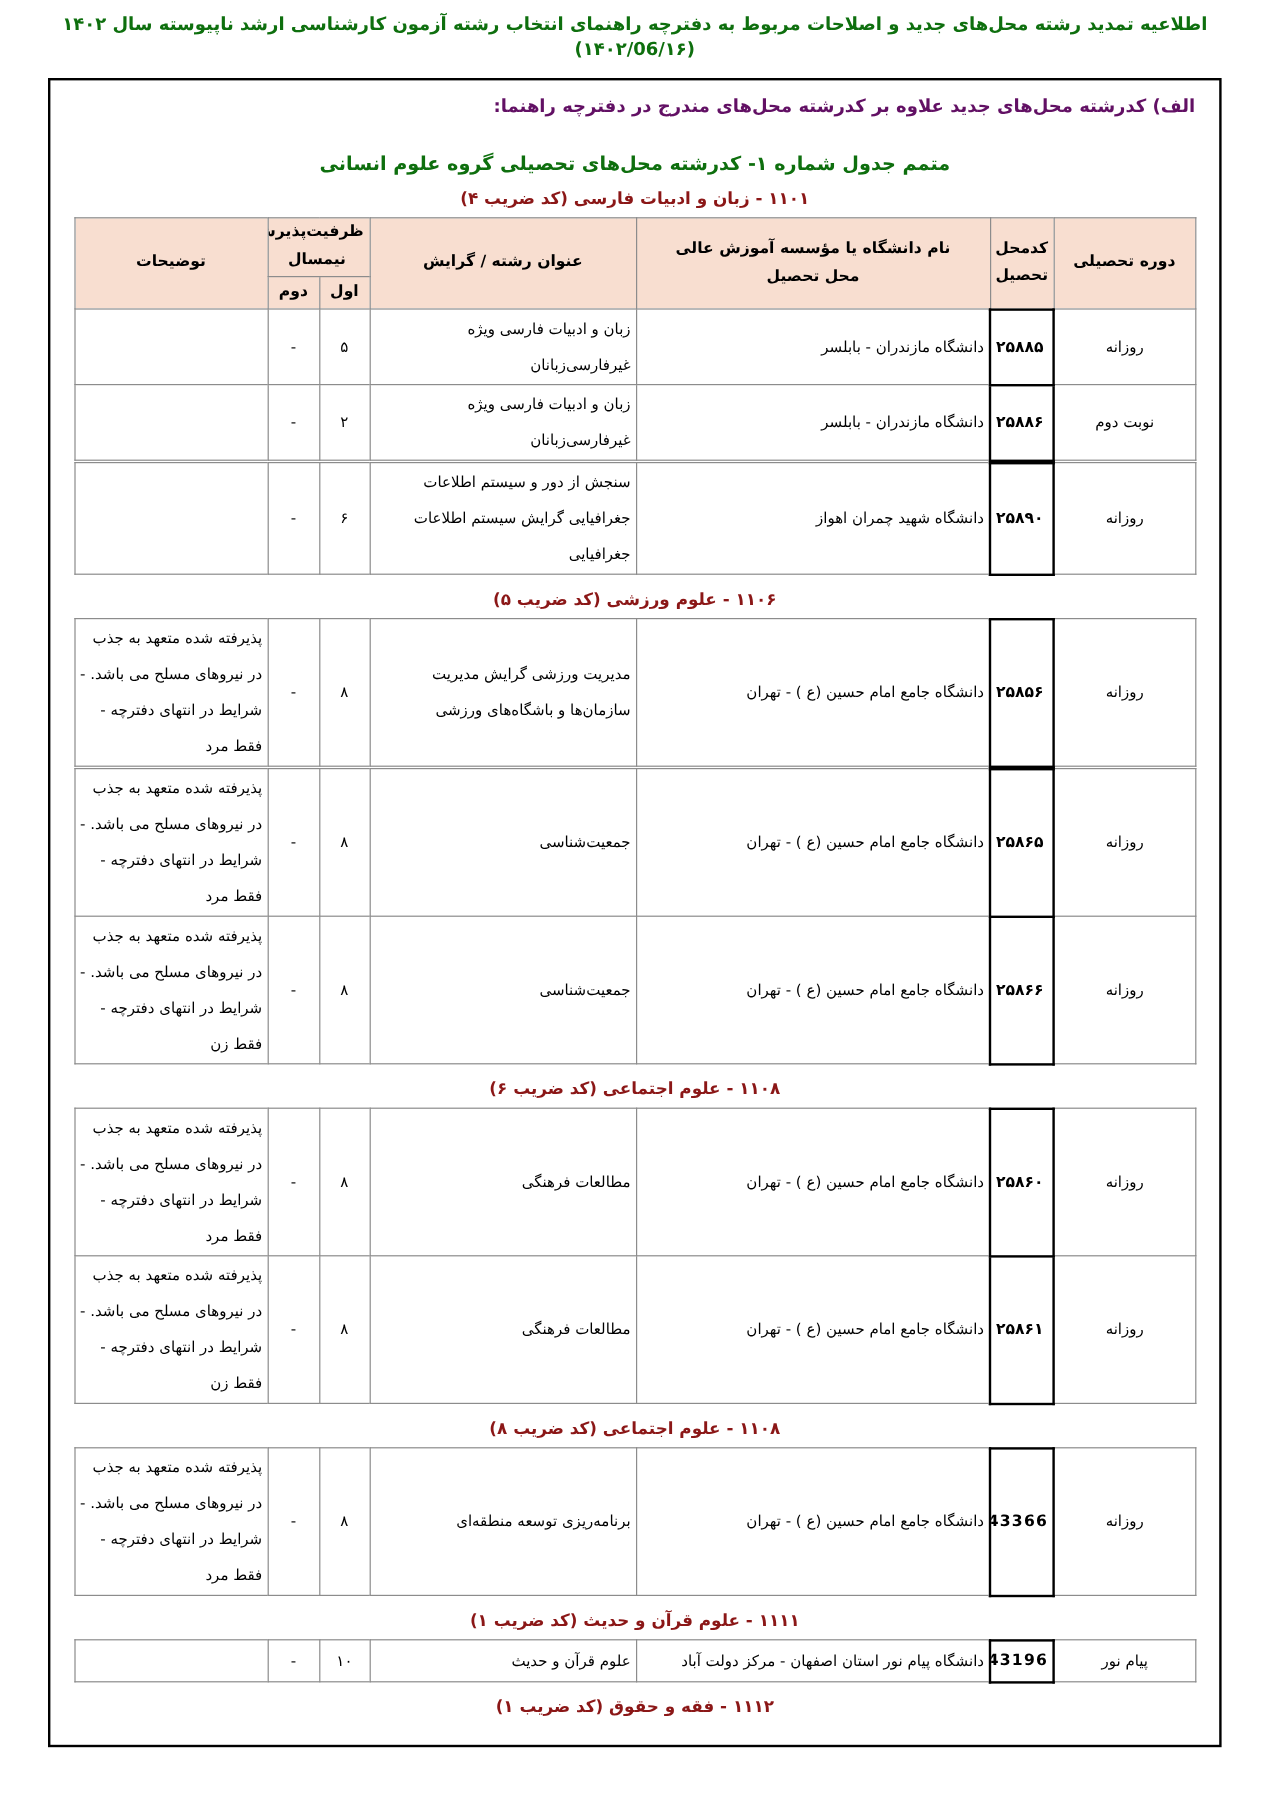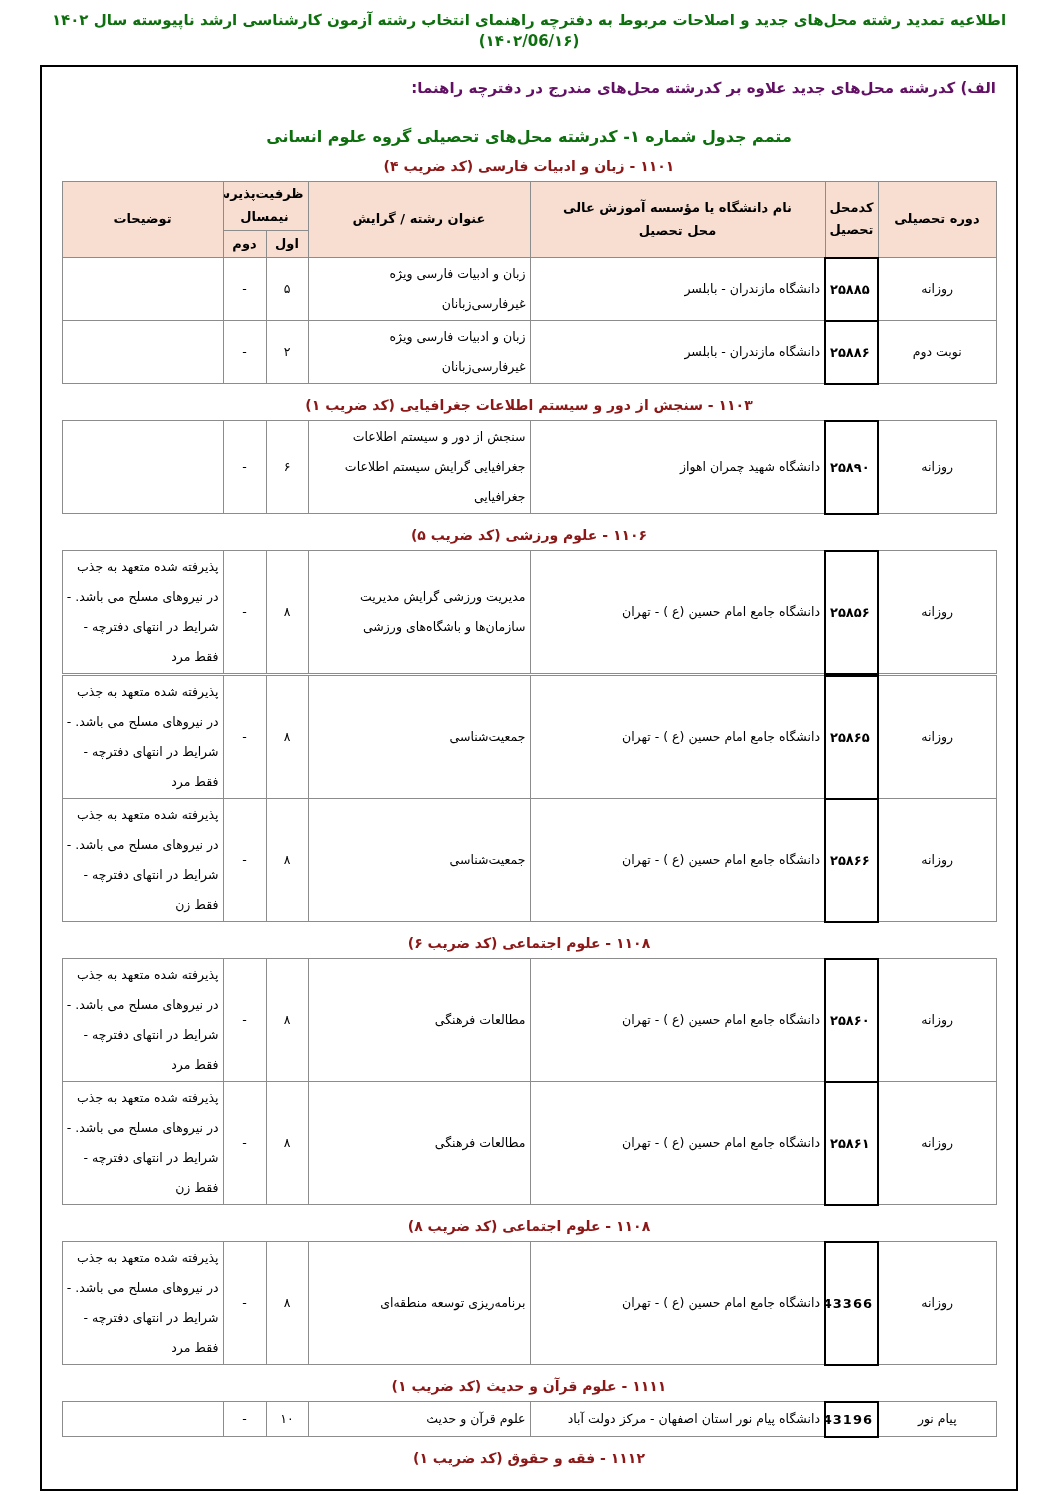--- a/index.html
+++ b/index.html
@@ -114,21 +114,20 @@
       <td class="course">نوبت دوم</td>
       <td class="code">۲۵۸۸۶</td>
       <td class="univ">دانشگاه مازندران - بابلسر</td>
       <td class="major">زبان و ادبیات فارسی ویژه غیرفارسی‌زبانان</td>
       <td class="cap">۲</td>
       <td class="cap">-</td>
       <td class="notes"></td>
     </tr>
           </tbody>
         </table>
-        <div class="section-title">۱۱۰۳ - سنجش از دور و سیستم اطلاعات جغرافیایی (کد ضریب ۱)</div>
         <table class="grid">
           <colgroup>
             <col style="width:118px">
             <col style="width:53px">
             <col style="width:295px">
             <col style="width:222px">
             <col style="width:42px">
             <col style="width:43px">
             <col style="width:161px">
           </colgroup>

